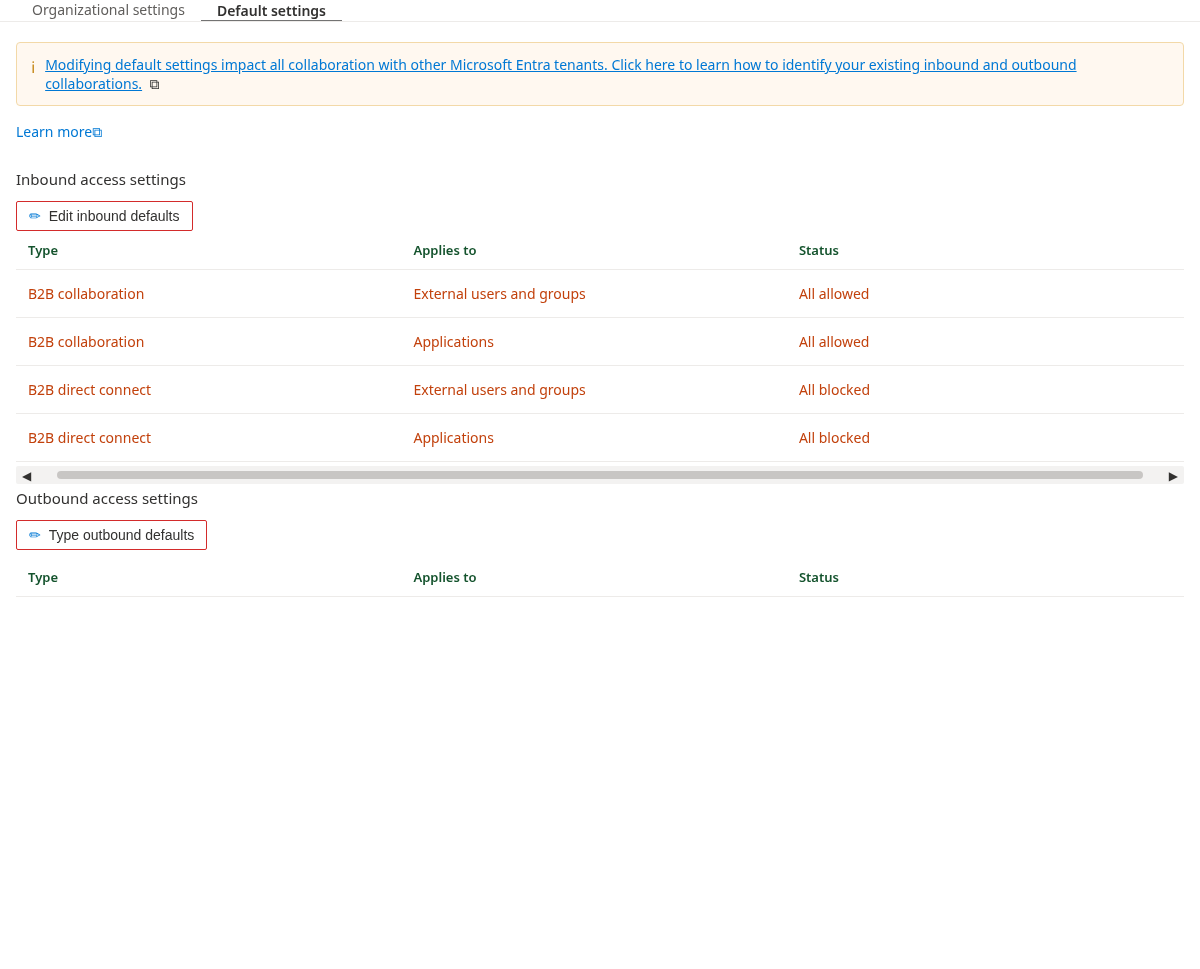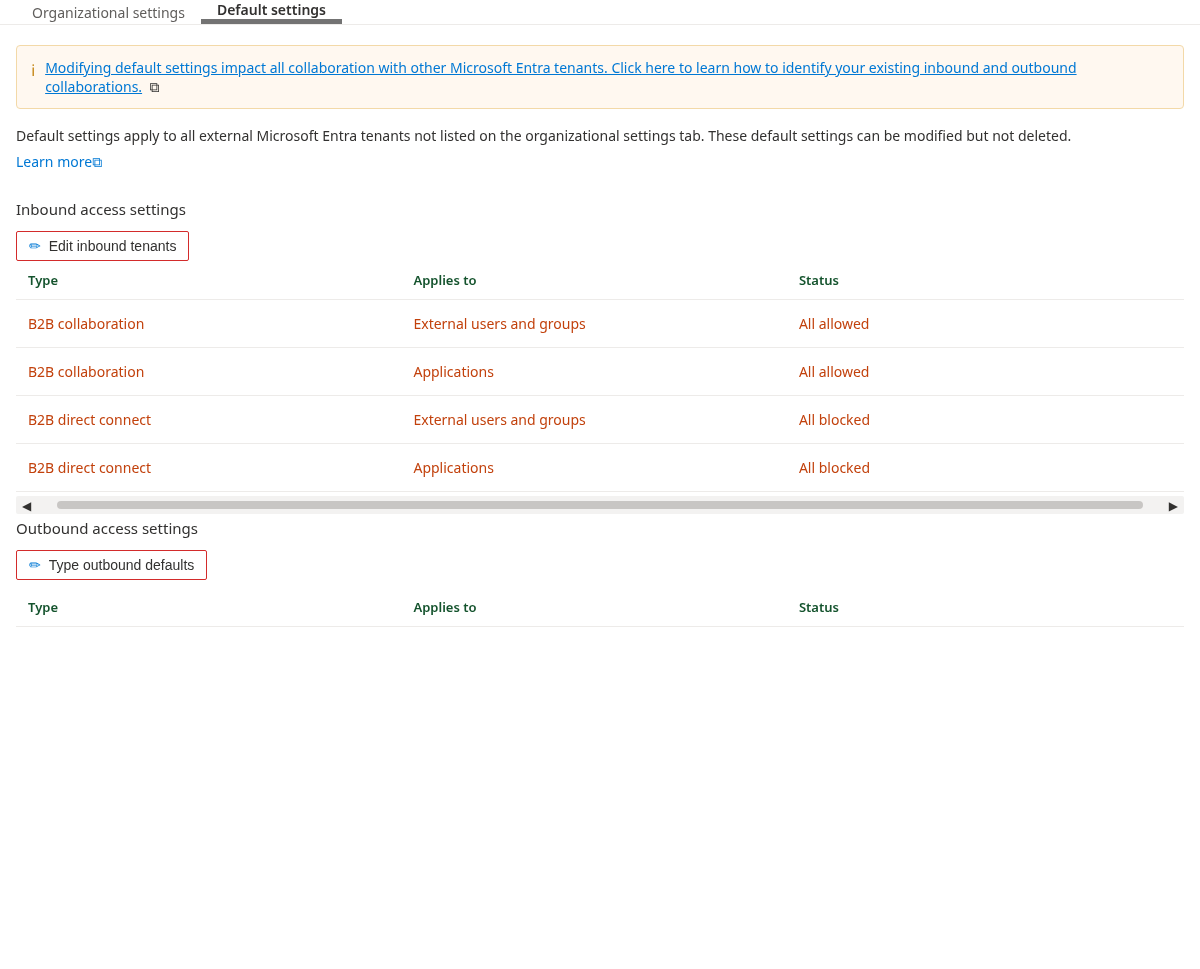--- a/index.html
+++ b/index.html
@@ -24,21 +24,21 @@
       cursor: pointer;
       font-size: 14px;
       color: #605e5c;
       border-bottom: 2px solid transparent;
       white-space: nowrap;
       user-select: none;
     }
     .tab.active {
       font-weight: 600;
       color: #323130;
-      border-bottom: 5px solid #737373;
+      border-bottom: 1px solid #737373;
     }
 
     
     .content {
       padding: 20px 16px 0 16px;
     }
 
     
     .info-banner {
       background: #fff8f0;
@@ -187,33 +187,32 @@
   
   <div class="info-banner">
     <span class="info-icon">ℹ</span>
     <span>
       <a>Modifying default settings impact all collaboration with other Microsoft Entra tenants. Click here to learn how to identify your existing inbound and outbound collaborations.</a>
       &nbsp;<span>⧉</span>
     </span>
   </div>
 
   
-  <p class="description">Default settings apply to all external Microsoft Entra tenants not listed on the organizational settings tab. These default settings can be modified but not deleted.</p>
   <a class="learn-more">
     <span>Learn more</span>
     <span>⧉</span>
   </a>
 
   
   <div>
     <h2 class="section-heading">Inbound access settings</h2>
 
     <button class="edit-btn">
       <span class="pencil-icon">✏</span>
-      <span>Edit inbound tenants</span>
+      <span>Edit inbound defaults</span>
     </button>
 
     <div class="table-container">
       <table>
         <thead>
           <tr>
             <th class="col-type">Type</th>
             <th class="col-applies">Applies to</th>
             <th class="col-status">Status</th>
           </tr>

